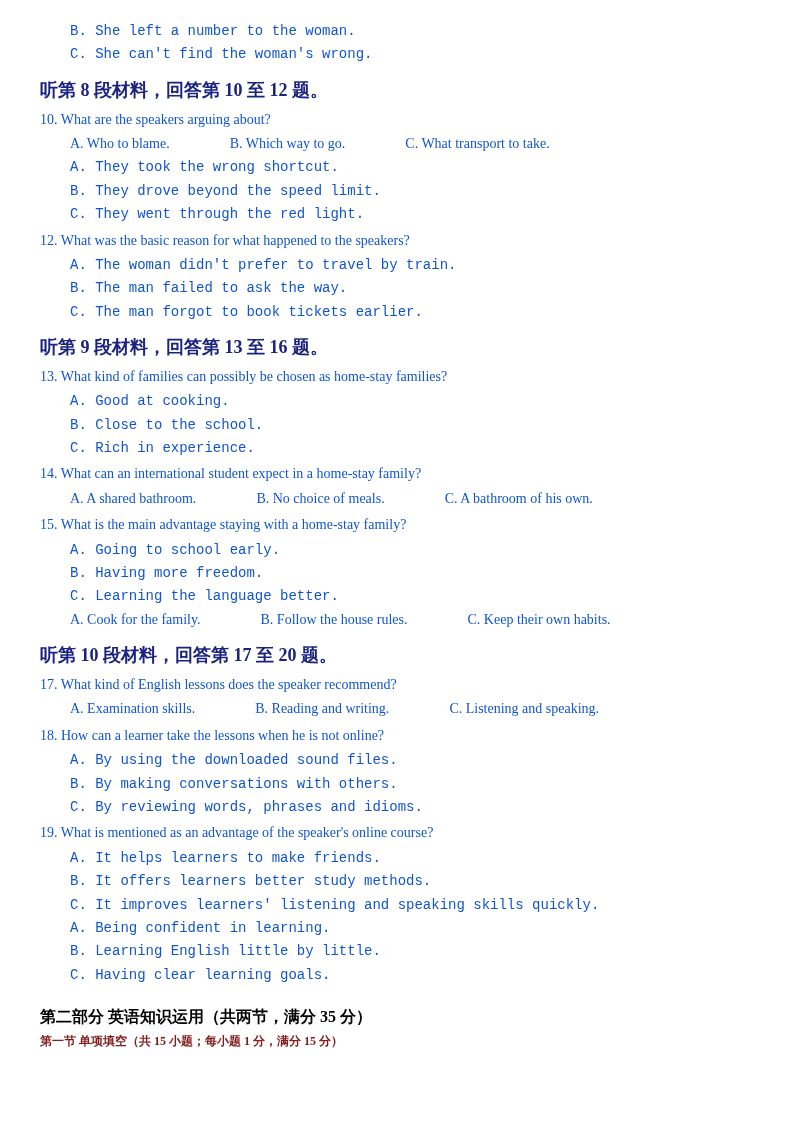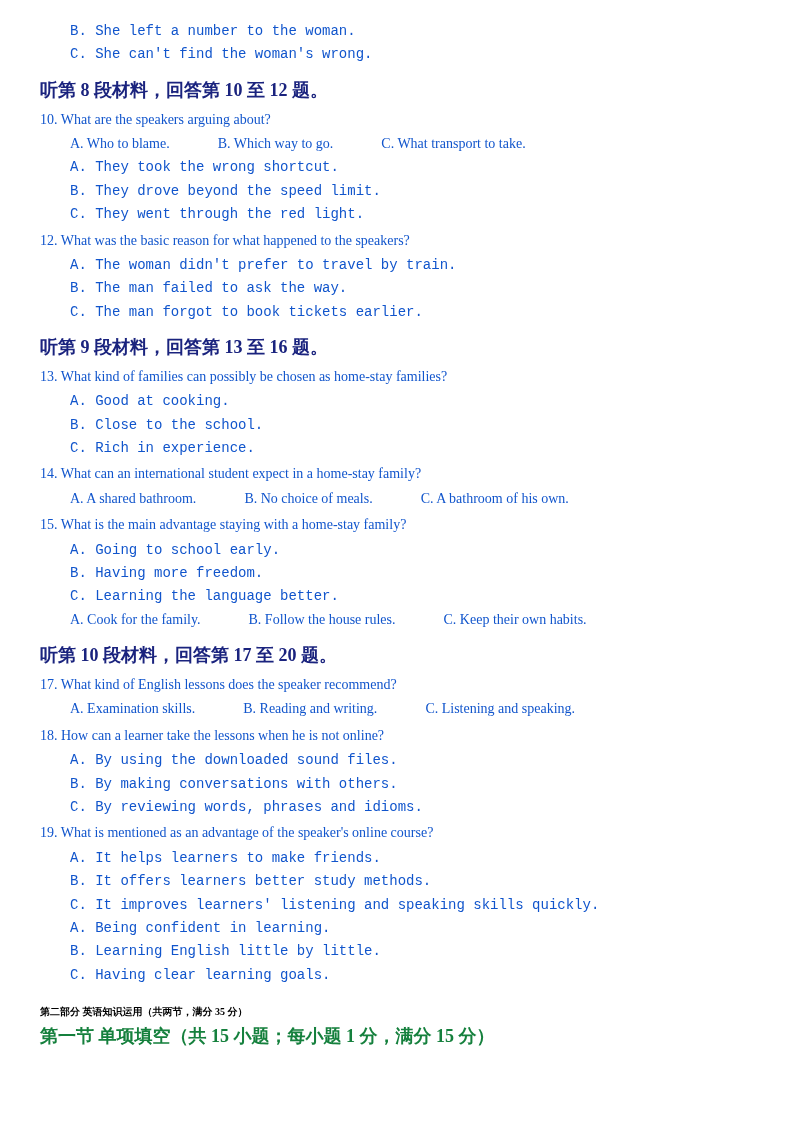--- a/index.html
+++ b/index.html
@@ -39,33 +39,33 @@
     .answer-line {
       color: #1155cc;
       margin-left: 30px;
       margin-bottom: 1px;
     }
     .answer-inline {
       color: #1155cc;
       margin-left: 30px;
       margin-bottom: 1px;
       display: flex;
-      gap: 48px;
+      gap: 60px;
     }
     .part-header {
       font-weight: bold;
-      font-size: 10px;
+      font-size: 16px;
       color: #000000;
       margin-top: 18px;
       margin-bottom: 2px;
     }
     .sub-header {
       font-weight: bold;
-      font-size: 18px;
-      color: #15803d;
+      font-size: 12px;
+      color: #7f1d1d;
       margin-bottom: 2px;
     }
     .instruction {
       color: #000000;
       margin-left: 30px;
       margin-bottom: 2px;
     }
   </style>
 </head>
 <body>

